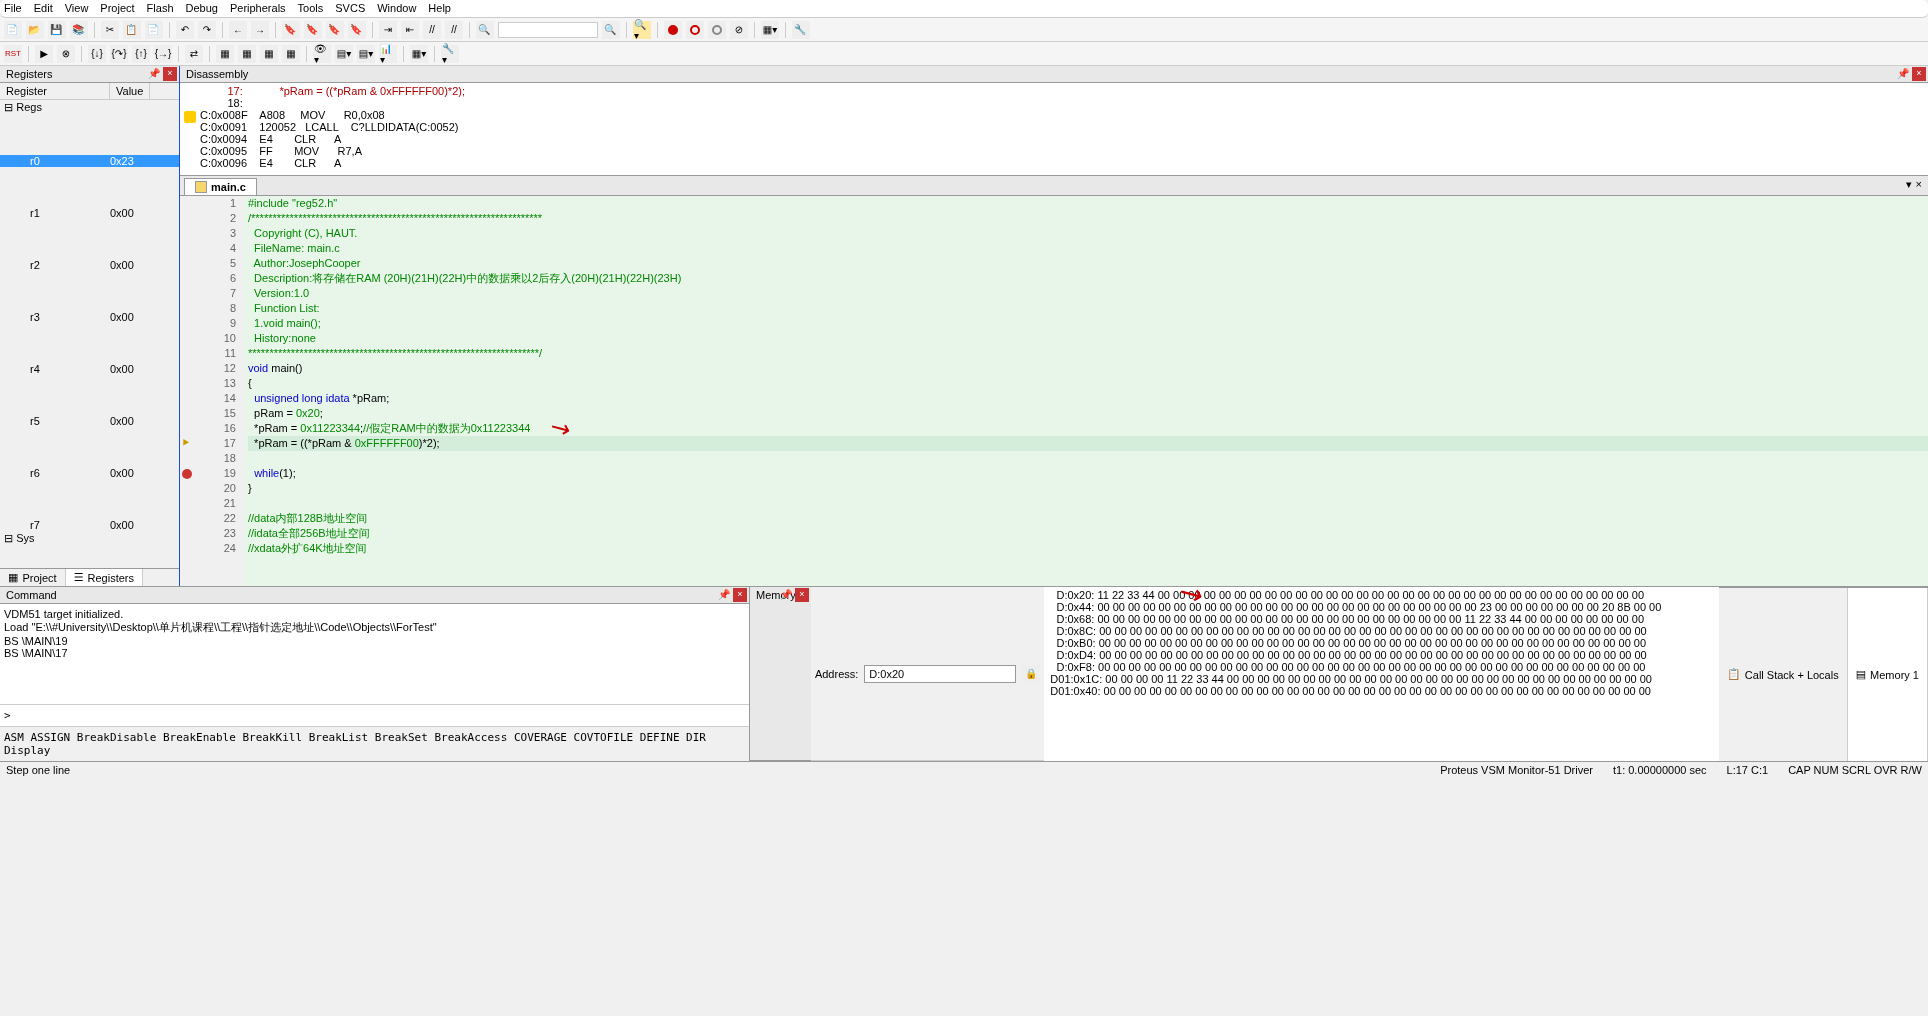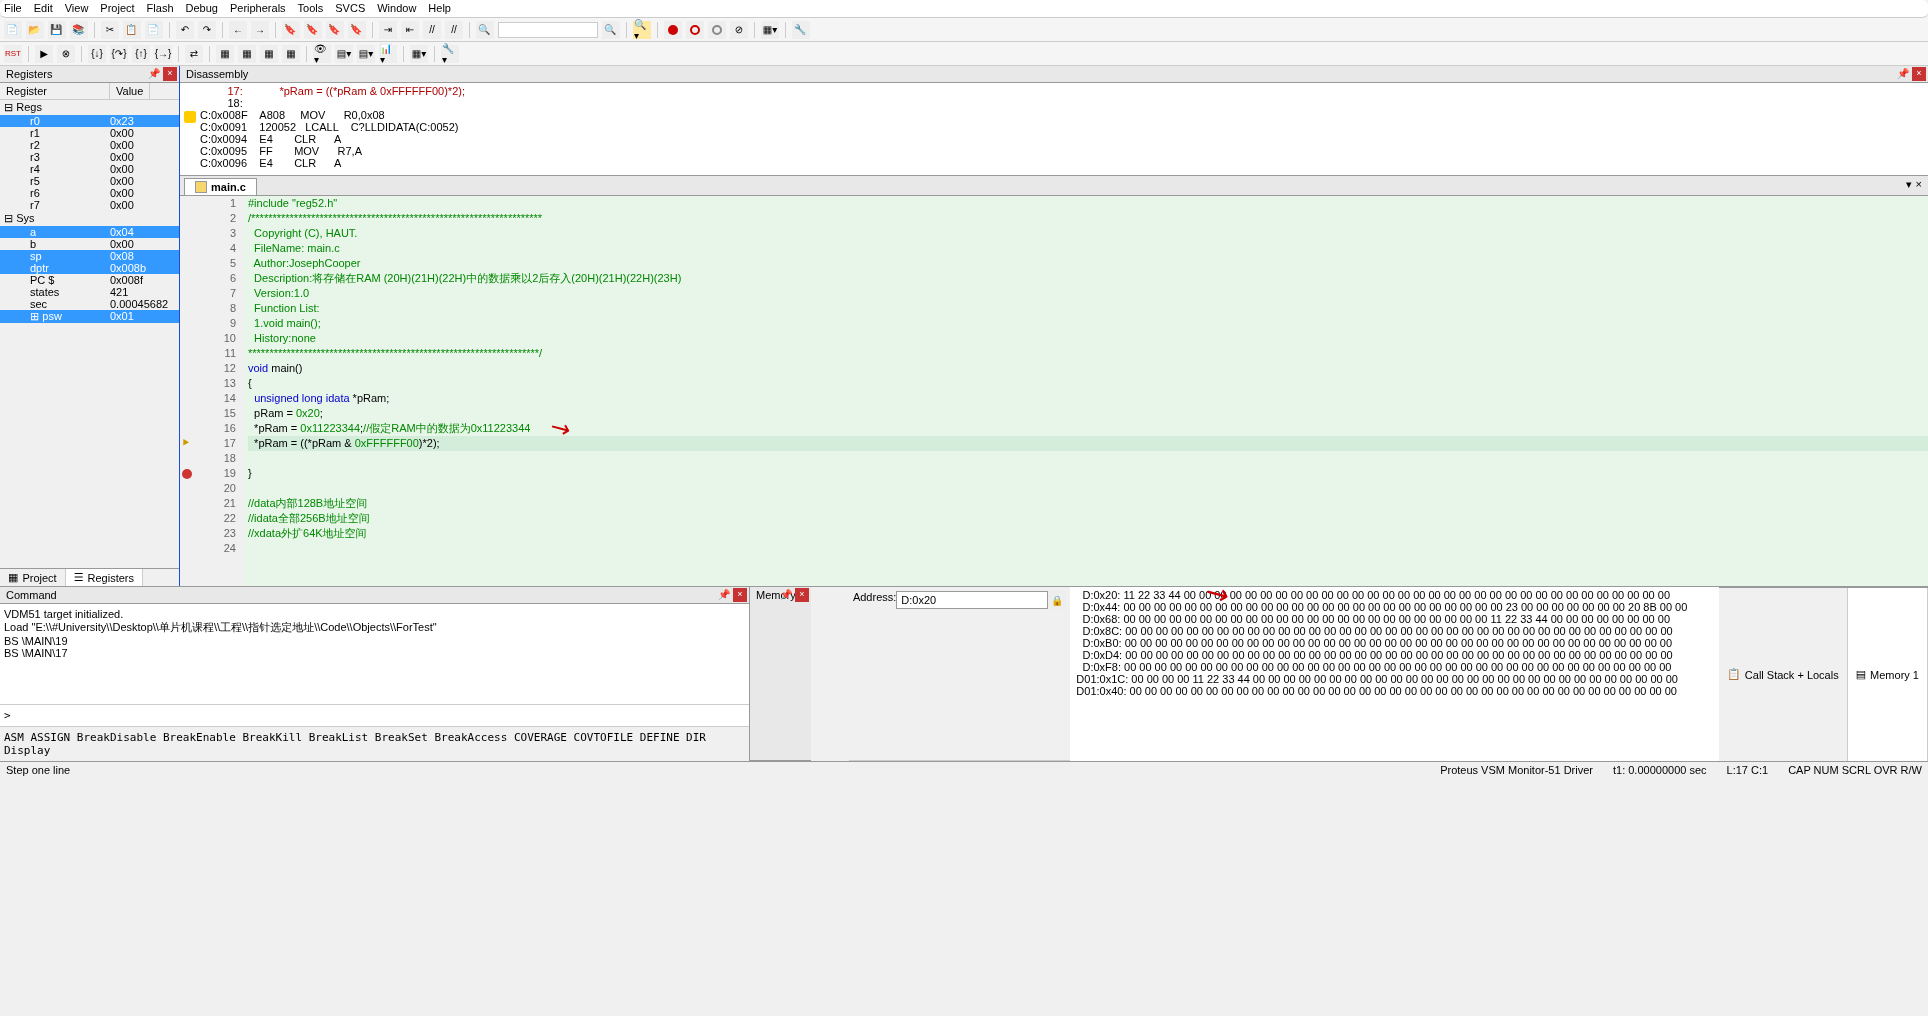--- a/index.html
+++ b/index.html
@@ -13,21 +13,21 @@
 .main-area { display: flex; height: 520px; }
 .left-panel { width: 180px; border-right: 1px solid #1d4ed8; display: flex; flex-direction: column; }
 .panel-title { background: #e8e8e8; border-bottom: 1px solid #999; padding: 2px 6px; font-size: 11px; position: relative; }
 .panel-title .close-x { position: absolute; right: 2px; top: 1px; width: 14px; height: 14px; background: #c73333; color: #fff; text-align: center; line-height: 13px; font-size: 9px; }
 .panel-title .pin { position: absolute; right: 18px; top: 2px; font-size: 10px; }
 .reg-header { display: flex; background: #f0f0f0; border-bottom: 1px solid #ccc; }
 .reg-header div { padding: 2px 6px; border-right: 1px solid #ccc; }
 .reg-header div:first-child { width: 110px; }
 .reg-tree { flex: 1; overflow: auto; font-family: Consolas, monospace; font-size: 11px; }
 .reg-group { padding: 1px 4px; }
-.reg-row { display: flex; padding: 0 4px 0 30px; }
+.reg-row { display: flex; padding: 0 4px 0 30px; margin-top: 40px; }
 .reg-row.sel { background: #3399ff; color: #fff; }
 .reg-row span:first-child { width: 80px; }
 .reg-tabs { display: flex; border-top: 1px solid #999; background: #f0f0f0; }
 .reg-tab { padding: 2px 8px; border-right: 1px solid #ccc; display: flex; gap: 4px; align-items: center; }
 .reg-tab.active { background: #fff; }
 .right-panel { flex: 1; display: flex; flex-direction: column; }
 .disasm { border-bottom: 1px solid #999; }
 .disasm-body { background: #fff; font-family: Consolas, monospace; font-size: 12px; padding: 2px 20px; height: 92px; overflow: hidden; position: relative; }
 .disasm-line { white-space: pre; }
 .bp-yellow { position: absolute; left: 4px; width: 12px; height: 12px; background: #ffcc00; border-radius: 2px; }
@@ -48,21 +48,21 @@
 .cmt { color: #008800; }
 .pp { color: #008800; }
 .arrow-red { position: absolute; color: #cc0000; font-size: 24px; transform: rotate(-30deg); }
 .bottom-area { display: flex; height: 175px; border-top: 1px solid #999; }
 .cmd-panel { width: 750px; border-right: 1px solid #999; display: flex; flex-direction: column; }
 .cmd-body { flex: 1; background: #fff; font-family: Consolas, monospace; font-size: 12px; padding: 4px; overflow: auto; }
 .cmd-input { border-top: 1px solid #ccc; padding: 2px; background: #fff; }
 .cmd-input input { width: 100%; border: none; outline: none; padding: 2px; font-family: Consolas, monospace; }
 .cmd-hints { border-top: 1px solid #ccc; padding: 4px; font-family: Consolas, monospace; font-size: 11px; background: #f0f0f0; }
 .mem-panel { flex: 1; display: flex; flex-direction: row; }
-.mem-addr { padding: 4px; display: flex; align-items: flex-start; gap: 0; border-bottom: 1px solid #ccc; margin-left: 38px; }
+.mem-addr { padding: 4px; display: flex; align-items: center; gap: 6px; border-bottom: 1px solid #ccc; }
 .mem-addr input { flex: 1; border: 1px solid #999; padding: 2px 4px; max-width: 600px; }
 .mem-body { flex: 1; background: #fff; font-family: Consolas, monospace; font-size: 12px; padding: 2px 6px; overflow: auto; position: relative; }
 .mem-line { white-space: pre; }
 .mem-tabs { display: flex; border-top: 1px solid #999; background: #f0f0f0; }
 .statusbar { background: #f0f0f0; border-top: 1px solid #999; padding: 2px 6px; display: flex; height: 18px; font-size: 11px; }
 .statusbar .sb-right { margin-left: auto; display: flex; gap: 20px; }
 </style>
 </head>
 <body>
 
@@ -342,20 +342,21 @@
           <div class="code-line"><span class="cmt">  1.void main();</span></div>
           <div class="code-line"><span class="cmt">  History:none</span></div>
           <div class="code-line"><span class="cmt">********************************************************************/</span></div>
           <div class="code-line"><span class="kw">void</span> main()</div>
           <div class="code-line"><span>{</span></div>
           <div class="code-line">  <span class="kw">unsigned long</span> <span class="kw">idata</span> *pRam;</div>
           <div class="code-line">  pRam = <span class="num">0x20</span>;</div>
           <div class="code-line">  *pRam = <span class="num">0x11223344</span>;<span class="cmt">//假定RAM中的数据为0x11223344</span></div>
           <div class="code-line hl">  *pRam = ((*pRam &amp; <span class="num">0xFFFFFF00</span>)*2);</div>
           <div class="code-line"><span></span></div>
+          <div class="code-line">  <span class="kw">while</span>(1);</div>
           <div class="code-line"><span>}</span></div>
           <div class="code-line"><span></span></div>
           <div class="code-line"><span class="cmt">//data内部128B地址空间</span></div>
           <div class="code-line"><span class="cmt">//idata全部256B地址空间</span></div>
           <div class="code-line"><span class="cmt">//xdata外扩64K地址空间</span></div>
         </div>
       <div class="arrow-red" style="top:218px;left:370px">↘</div>
     </div>
   </div>
 </div>

